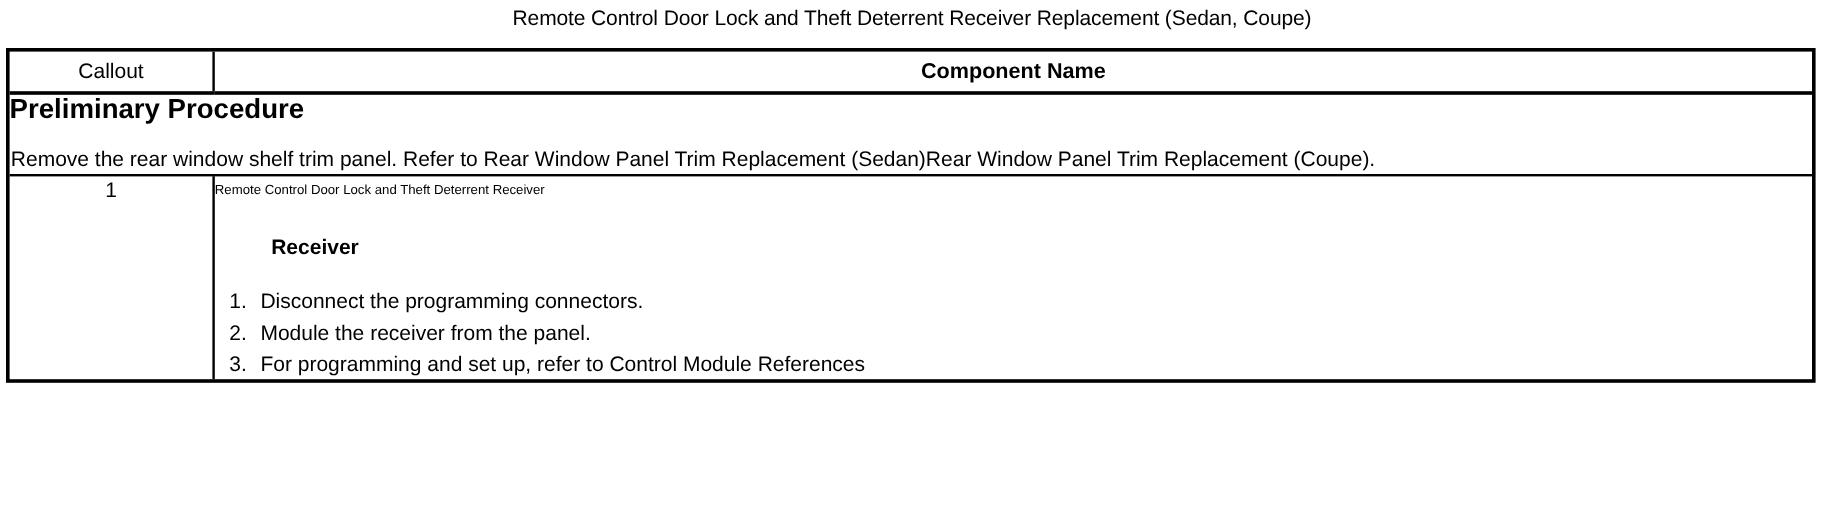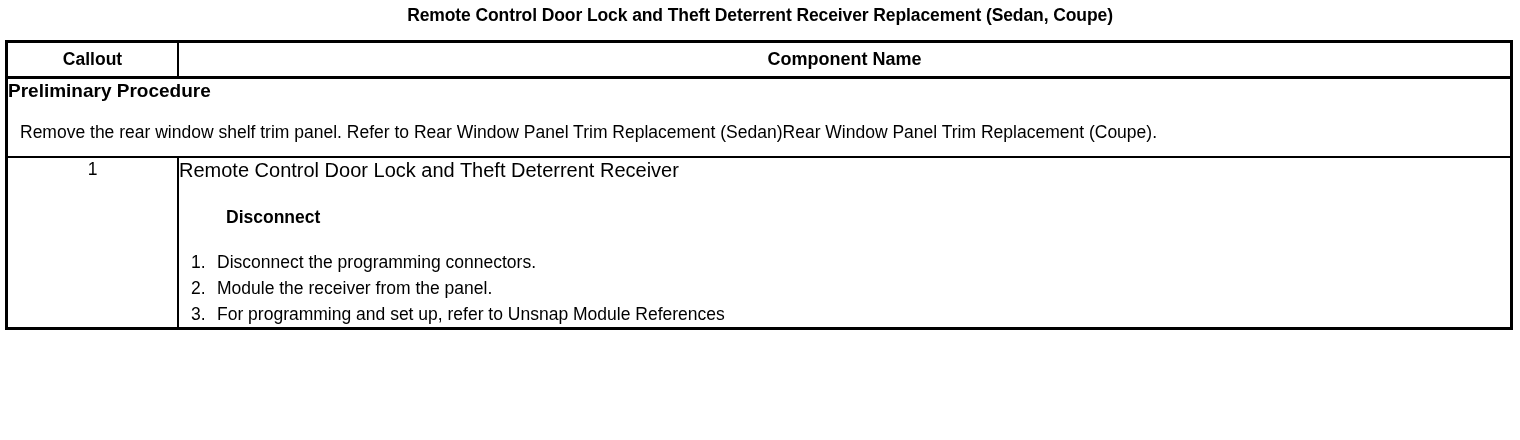--- a/index.html
+++ b/index.html
@@ -23,21 +23,21 @@
   }
 
   
   .doc-title {
     position: absolute;
     left: 0;
     top: 4px;
     width: 1520px;
     text-align: center;
     font-size: 17.5px;
-    font-weight: bold;
+    font-weight: normal;
     letter-spacing: -0.1px;
     line-height: 22px;
     white-space: nowrap;
   }
 
   
   .spec-table {
     position: absolute;
     left: 5px;
     top: 40px;
@@ -58,21 +58,21 @@
   
   .hdr-row td {
     border-bottom: 3px solid #000000;
     padding: 0;
     vertical-align: middle;
   }
   .hdr-callout {
     border-right: 2px solid #000000;
     text-align: center;
     font-size: 17.5px;
-    font-weight: bold;
+    font-weight: normal;
     height: 33px;
     line-height: 33px;
   }
   .hdr-name {
     text-align: center;
     font-size: 18px;
     font-weight: bold;
     height: 33px;
     line-height: 33px;
   }
@@ -80,48 +80,48 @@
   
   .prelim-row td {
     border-bottom: 2px solid #000000;
     padding: 0;
     vertical-align: top;
   }
   .prelim-cell {
     padding: 4px 8px 6px 7px;
   }
   .prelim-heading {
-    font-size: 19px;
+    font-size: 23px;
     font-weight: bold;
     line-height: 23px;
     margin: 0 0 18px 0;
   }
   .prelim-body {
     font-size: 17.5px;
     line-height: 24px;
-    margin: 12px;
+    margin: 1px;
   }
 
   
   .comp-row td {
     padding: 0;
     vertical-align: top;
   }
   .comp-callout {
     border-right: 2px solid #000000;
     text-align: center;
     vertical-align: middle;
     font-size: 17.5px;
     line-height: 22px;
   }
   .comp-cell {
     padding: 5px 8px 6px 8px;
   }
   .comp-name {
-    font-size: 20px;
+    font-size: 11px;
     line-height: 24px;
     margin: 0 0 24px 0;
   }
   .comp-subheading {
     font-size: 17.5px;
     font-weight: bold;
     line-height: 23px;
     margin: 0 0 20px 0;
     padding-left: 47px;
   }
@@ -171,33 +171,33 @@
           <td class="prelim-cell" colspan="2">
             <div class="prelim-heading">Preliminary Procedure</div>
             <div class="prelim-body">Remove the rear window shelf trim panel. Refer to Rear Window Panel Trim Replacement (Sedan)Rear Window Panel Trim Replacement (Coupe).</div>
           </td>
         </tr>
 
         <tr class="comp-row">
           <td class="comp-callout">1</td>
           <td class="comp-cell">
             <div class="comp-name">Remote Control Door Lock and Theft Deterrent Receiver</div>
-            <div class="comp-subheading">Disconnect</div>
+            <div class="comp-subheading">Receiver</div>
             <ol class="step-list">
               <li class="step-item">
                 <span class="step-num">1.</span>
                 <span class="step-text">Disconnect the programming connectors.</span>
               </li>
               <li class="step-item">
                 <span class="step-num">2.</span>
                 <span class="step-text">Module the receiver from the panel.</span>
               </li>
               <li class="step-item">
                 <span class="step-num">3.</span>
-                <span class="step-text">For programming and set up, refer to Unsnap Module References</span>
+                <span class="step-text">For programming and set up, refer to Control Module References</span>
               </li>
             </ol>
           </td>
         </tr>
 
       </tbody>
     </table>
   </div>
 
 </div>

